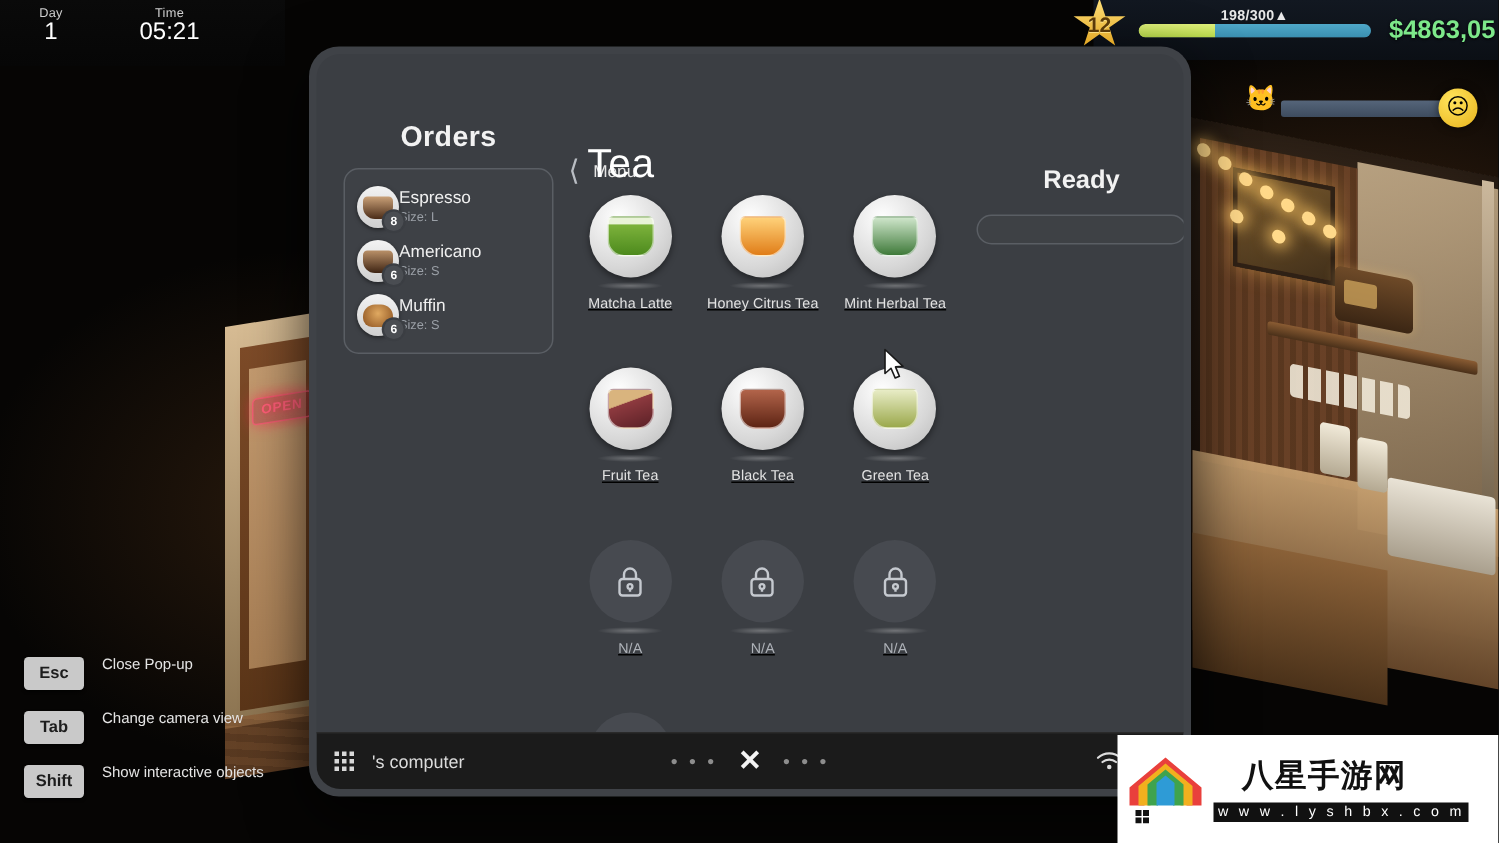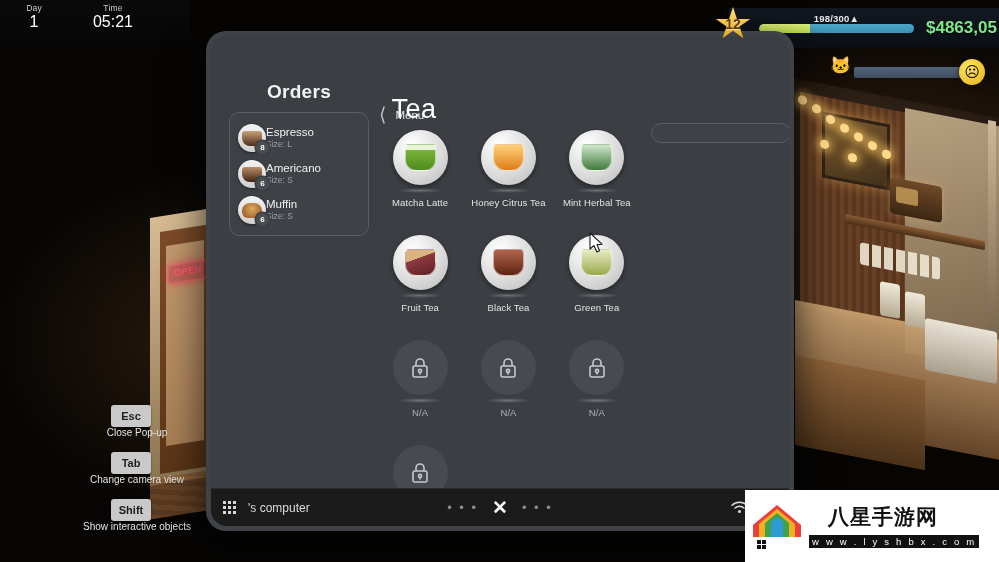--- a/index.html
+++ b/index.html
@@ -127,21 +127,21 @@
   }
   .hud-stat{ text-align:center; padding-top:3px; }
   .hud-stat .lbl{ font-size:8.5px; color:#cfcfcf; letter-spacing:.2px; }
   .hud-stat .val{ font-size:16px; font-weight:400; line-height:16px; margin-top:1px; }
   #stat-day{ width:68px; }
   #stat-time{ width:90px; }
 
   #hud-right{
     position:absolute; right:0; top:0; width:270px; height:40px;
     background:linear-gradient(180deg,#121821,#0b0f15);
-    display:flex; align-items:center;margin-top:8px;
+    display:flex; align-items:center;
   }
   #level-badge{
     position:absolute; left:-14px; top:-1px; width:36px; height:34px;
     display:flex; align-items:center; justify-content:center;
     color:#5b3a08; font-weight:bold; font-size:14px; z-index:4;
     text-shadow:0 1px 0 rgba(255,235,160,.7);
   }
   .star-shape{
     position:absolute; inset:0;
     background:linear-gradient(180deg,#ffe07a,#e0a21d);
@@ -174,21 +174,21 @@
   }
   #mood-face{
     position:absolute; right:6px; top:4px; width:26px; height:26px; border-radius:50%;
     background:radial-gradient(circle at 35% 30%,#ffe45c,#e8b31c);
     font-size:15px; line-height:26px; text-align:center;
     box-shadow:0 0 6px rgba(0,0,0,.6);
   }
 
   
   #hints{ position:absolute; left:16px; bottom:16px; width:230px; }
-  .hint{ display:flex; align-items:center; margin-bottom:14px;flex-direction:column; }
+  .hint{ display:flex; align-items:flex-start; margin-bottom:14px; }
   .key{
     min-width:40px; height:22px; padding:0 7px; border-radius:3px;
     background:#c9c9c9; color:#1d1d1d; font-size:11px; font-weight:bold;
     display:flex; align-items:center; justify-content:center;
     box-shadow:0 1px 2px rgba(0,0,0,.6);
   }
   .hint-txt{ margin-left:12px; color:#e4e4e4; font-size:10px; }
 
   
   #modal{
@@ -247,21 +247,21 @@
   #cat-title{
     position:absolute; left:0; right:0; top:58px; text-align:center;
     color:#fff; font-size:27px; font-weight:400; letter-spacing:.5px;
     pointer-events:none;
   }
   #cat-title span{ position:relative; left:-86px; }
 
   
   #grid{
     position:absolute; left:165px; top:94px; width:265px;
-    display:grid; grid-template-columns:repeat(3,1fr); row-gap:27px;
+    display:grid; grid-template-columns:repeat(3,1fr); row-gap:37px;text-decoration:underline;
   }
   .item{ text-align:center; cursor:pointer; position:relative; }
   .item-disc{
     width:55px; height:55px; margin:0 auto; border-radius:50%;
     background:radial-gradient(circle at 35% 28%,#ffffff,#d7d7d7 62%,#b8b8b8);
     position:relative; overflow:hidden;
     box-shadow:0 2px 5px rgba(0,0,0,.45);
   }
   .glass{
     position:absolute; left:12px; top:14px; width:31px; height:27px;
@@ -561,20 +561,21 @@
               <path d="M10 15.5v2"></path>
           </svg>
         </div>
         <div class="shadow-el"></div>
         <div class="item-label">N/A</div>
       </div>
 
     </div>
 
     <div id="ready-col">
+      <div id="ready-title">Ready</div>
       <div id="ready-slot"></div>
     </div>
 
     <div id="taskbar">
       <div id="tb-grid">
         <i></i>
           <i></i>
           <i></i>
           <i></i>
           <i></i>

